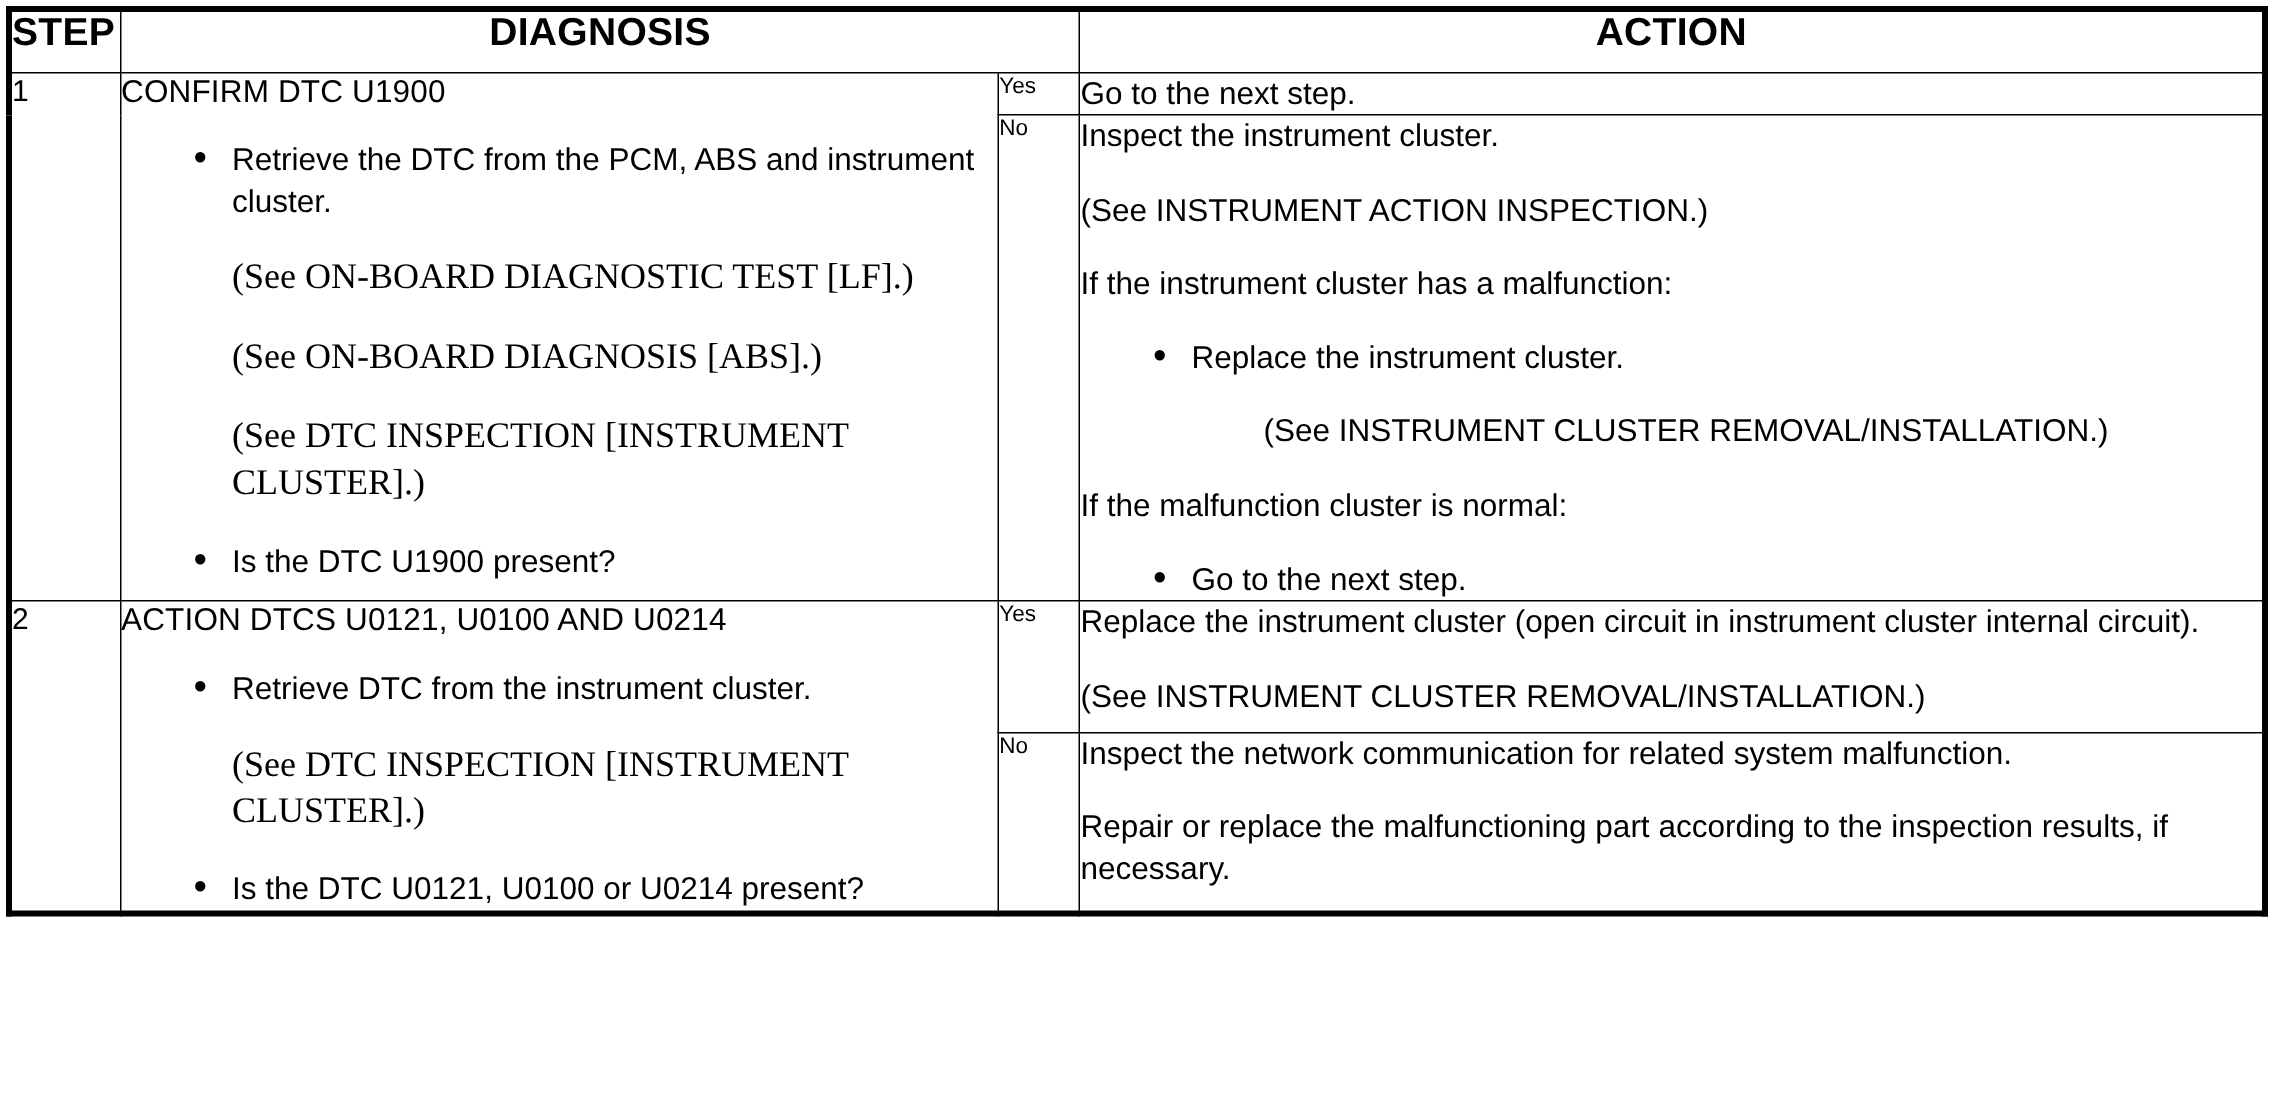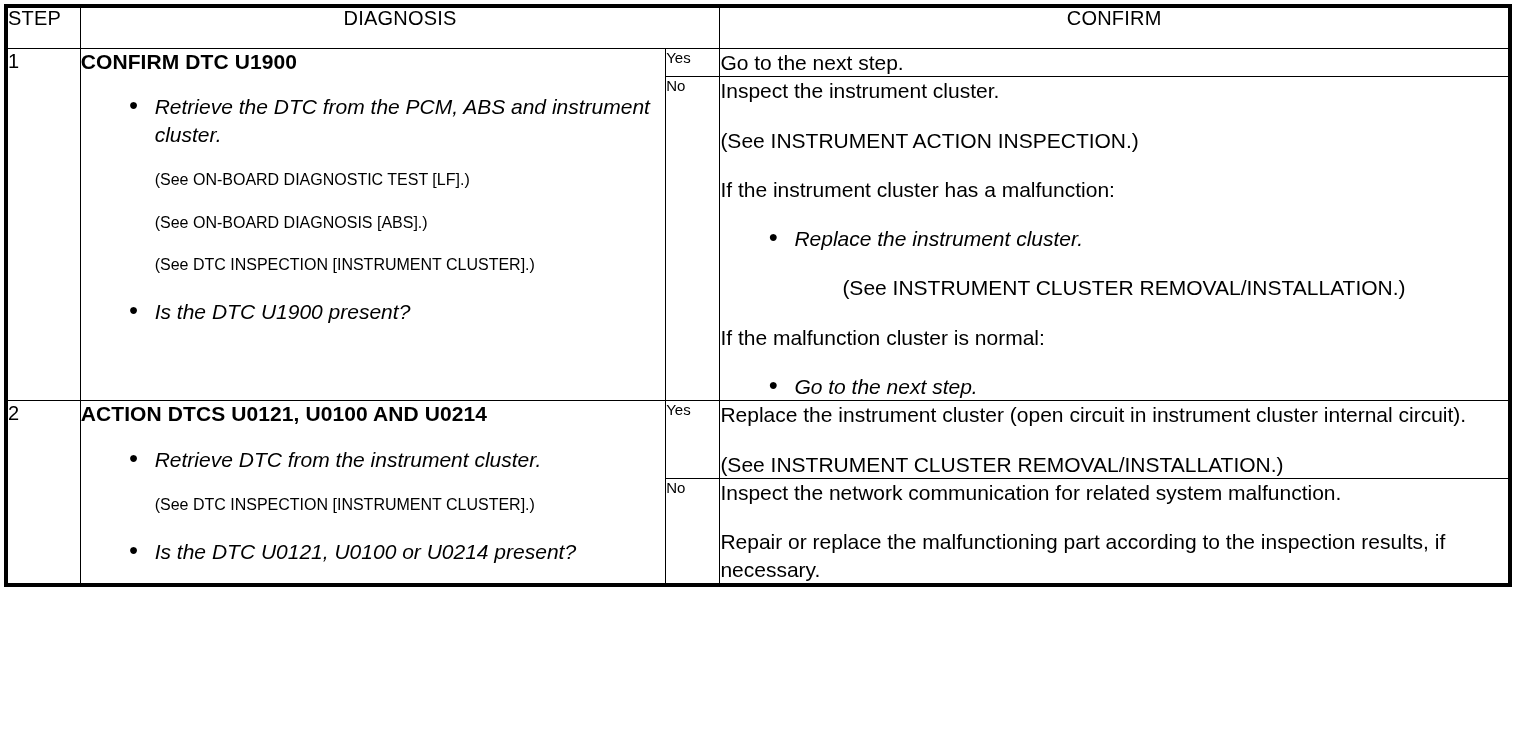--- a/index.html
+++ b/index.html
@@ -43,22 +43,22 @@
     border: 4px solid #000000;
   }
 
   col.c-step   { width: 74px; }
   col.c-insp   { width: 584px; }
   col.c-yn     { width: 54px; }
   col.c-action { width: 788px; }
 
   .hdr {
     text-align: center;
-    font-weight: normal;
-    font-size: 20px;
+    font-weight: bold;
+    font-size: 26px;
     line-height: 1;
     height: 40px;
     padding: 8px 0 6px 0;
     letter-spacing: 0.2px;
   }
   .hdr-step {
     text-align: left;
     padding-left: 5px;
   }
   .step-num {
@@ -68,21 +68,21 @@
   }
 
   .yn {
     font-size: 15px;
     line-height: 1.2;
     padding: 8px 6px 0 5px;
     white-space: nowrap;
   }
 
   .title {
-    font-weight: bold;
+    font-weight: normal;
     font-size: 21px;
     line-height: 1.25;
     margin: 0 0 18px 0;
     letter-spacing: 0.1px;
   }
 
   .para {
     font-size: 21px;
     line-height: 1.3;
     margin: 0 0 22px 0;
@@ -97,28 +97,29 @@
     margin: 0 0 22px 0;
     padding-left: 48px;
   }
   .bullet:last-child { margin-bottom: 0; }
   .bullet .dot {
     flex: 0 0 auto;
     width: 26px;
     font-size: 16px;
     line-height: 1.55;
   }
-  .bullet .btext { flex: 1 1 auto; font-style: italic; }
+  .bullet .btext { flex: 1 1 auto; }
 
   
   .sub {
-    font-size: 16px;
+    font-size: 24px;
     line-height: 1.3;
     margin: 0 0 22px 0;
     padding-left: 74px;
+    font-family: Liberation Serif, serif;
   }
   .sub:last-child { margin-bottom: 0; }
 
   
   .sub2 {
     font-size: 21px;
     line-height: 1.3;
     margin: 0 0 22px 0;
     padding-left: 122px;
   }
@@ -134,21 +135,21 @@
     <colgroup>
       <col class="c-step">
       <col class="c-insp">
       <col class="c-yn">
       <col class="c-action">
     </colgroup>
     <thead>
       <tr>
         <th class="hdr hdr-step">STEP</th>
         <th class="hdr" colspan="2">DIAGNOSIS</th>
-        <th class="hdr">CONFIRM</th>
+        <th class="hdr">ACTION</th>
       </tr>
     </thead>
     <tbody>
 
       <tr>
         <td class="step-num" rowspan="2">1</td>
         <td class="insp-body" rowspan="2">
           <div class="title">CONFIRM DTC U1900</div>
 
           <div class="bullet">

